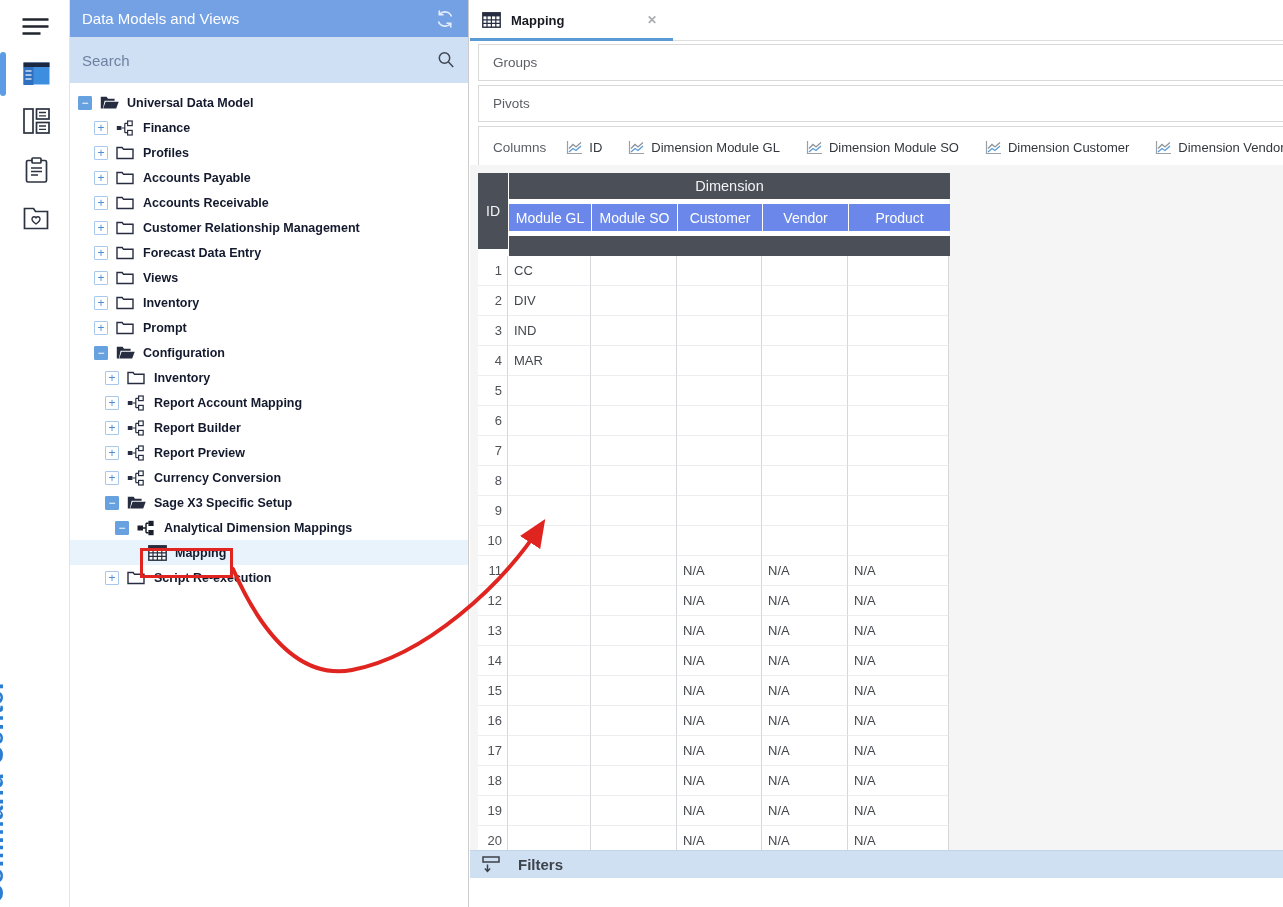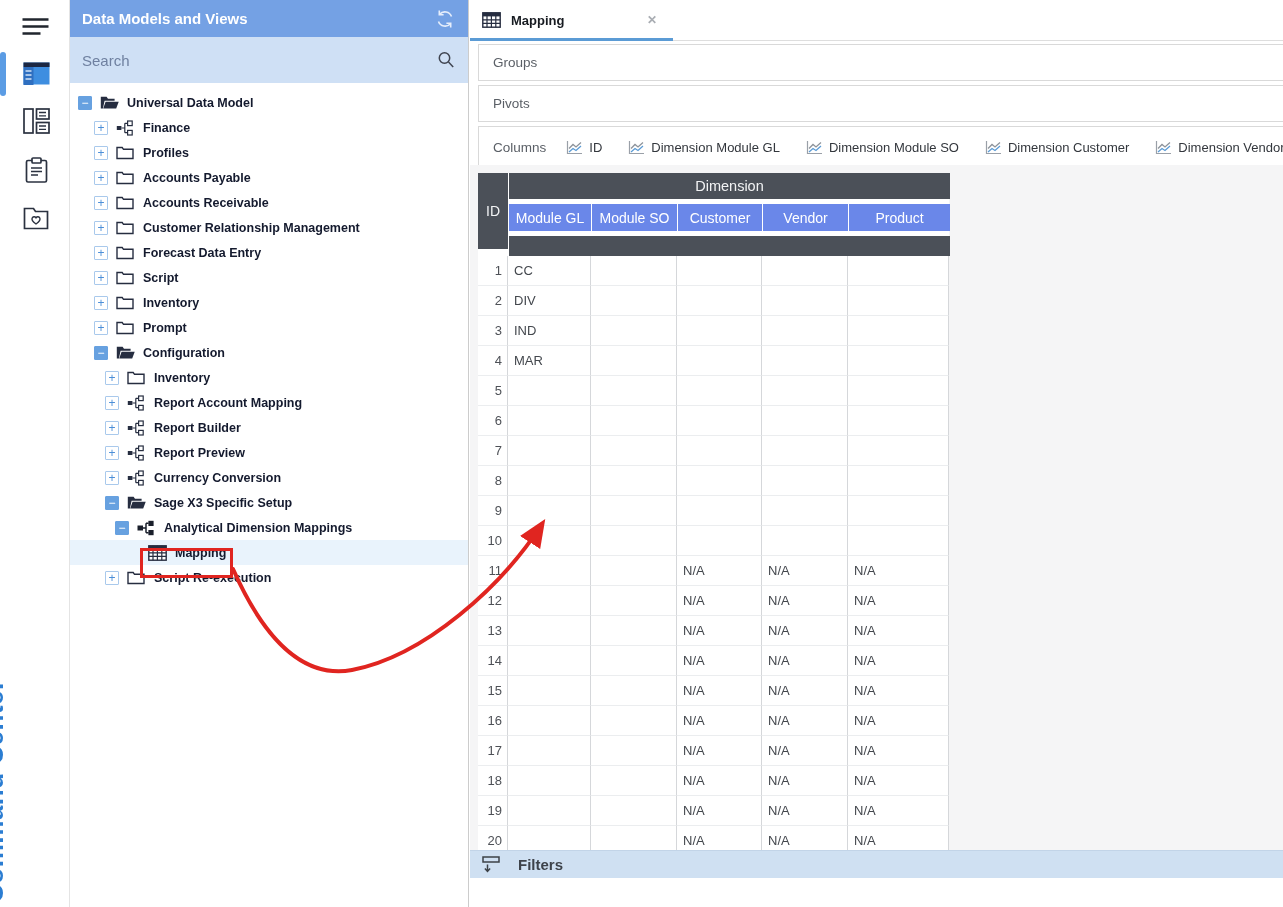--- a/index.html
+++ b/index.html
@@ -9,21 +9,21 @@
 
   
   .iconbar { position:absolute; left:0; top:0; width:70px; height:907px; background:#fff; border-right:1px solid #e4e4e4; z-index:5; }
   .iconbar .ibtn { position:absolute; left:20px; width:32px; height:30px; display:flex; align-items:center; justify-content:center; cursor:pointer; }
   .sel-indicator { position:absolute; left:0; top:52px; width:6px; height:44px; background:#5b9ce4; border-radius:3px; }
   .brand { position:absolute; left:10px; bottom:4px; transform:rotate(-90deg); transform-origin:left bottom; white-space:nowrap; font-size:26px; font-weight:bold; color:#2b7dd2; letter-spacing:0.5px; }
 
   
   .left-panel { position:absolute; left:70px; top:0; width:399px; height:907px; background:#fff; border-right:1px solid #cccccc; }
   .lp-header { height:37px; background:#74a1e4; display:flex; align-items:center; padding:0 12px; }
-  .lp-title { color:#fff; font-size:15px; font-weight:700; flex:1; }
+  .lp-title { color:#fff; font-size:15px; font-weight:400; flex:1; }
   .lp-search { height:46px; background:#cfe0f5; display:flex; align-items:center; padding:8px 12px; }
   .lp-search input { flex:1; background:transparent; border:none; outline:none; font-size:15px; color:#3c4a63; font-family:"Liberation Sans",sans-serif; }
   .lp-search input::placeholder { color:#6f80a0; opacity:1; }
   .tree { padding-top:7px; }
   .tree-row { height:25px; display:flex; align-items:center; cursor:pointer; }
   .tree-row.selected { background:#e9f3fc; }
   .exp { width:14px; height:14px; min-width:14px; margin-right:8px; font-size:12px; line-height:12px; display:flex; align-items:center; justify-content:center; border-radius:1px; }
   .exp.plus { border:1px solid #a9c9ec; color:#4c8fd8; background:#fff; }
   .exp.minus { background:#67a1e0; color:#fff; border:1px solid #67a1e0; }
   .exp.none { visibility:hidden; }
@@ -207,21 +207,21 @@
           </span>
           <span class="tlabel">Forecast Data Entry</span>
         </div>
         <div class="tree-row" style="padding-left: 24px;">
           <span class="exp plus">+</span>
           <span class="ticon">
             <svg width="18" height="15" viewBox="0 0 18 15">
               <path d="M1 13.5 V2.5 h5.2 l1.3 1.8 H17 v9.2 Z" fill="none" stroke="#262d40" stroke-width="1.4"></path>
             </svg>
           </span>
-          <span class="tlabel">Script</span>
+          <span class="tlabel">Views</span>
         </div>
         <div class="tree-row" style="padding-left: 24px;">
           <span class="exp plus">+</span>
           <span class="ticon">
             <svg width="18" height="15" viewBox="0 0 18 15">
               <path d="M1 13.5 V2.5 h5.2 l1.3 1.8 H17 v9.2 Z" fill="none" stroke="#262d40" stroke-width="1.4"></path>
             </svg>
           </span>
           <span class="tlabel">Inventory</span>
         </div>

